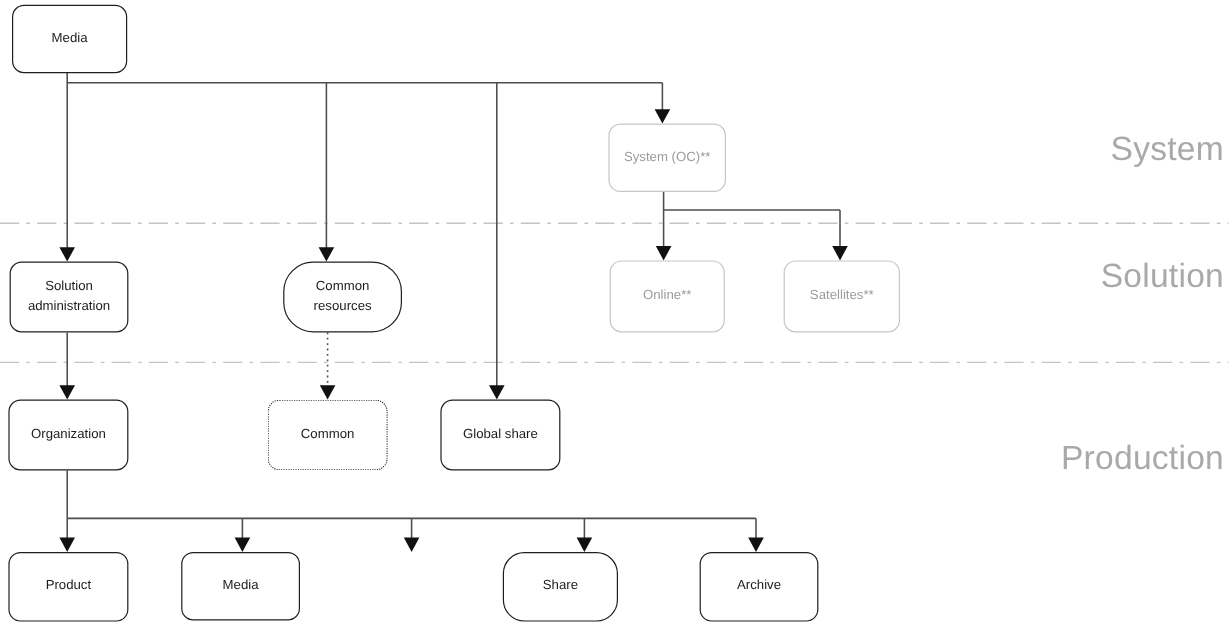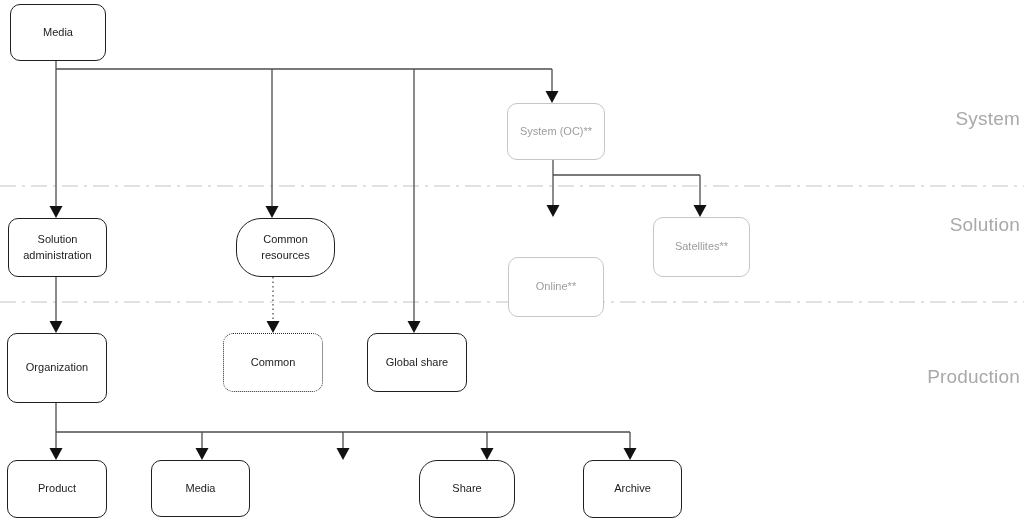--- a/index.html
+++ b/index.html
@@ -12,21 +12,21 @@
   .node{
     position:absolute;z-index:2;box-sizing:border-box;background:#ffffff;
     border:1.2px solid #1f1f1f;border-radius:10px;
     display:flex;align-items:center;justify-content:center;text-align:center;
     font-size:11px;line-height:1.4;color:#1c1c1c;padding:4px 6px;
   }
   .node.muted{border-color:#c6c6c6;color:#9c9c9c;}
   .node.dotted{border:1.2px dotted #2a2a2a;}
   .zone-label{
     position:absolute;right:4px;z-index:1;text-align:right;
-    font-size:19px;color:#a9a9a9;letter-spacing:0.2px;white-space:nowrap;
+    font-size:28px;color:#a9a9a9;letter-spacing:0.2px;white-space:nowrap;
   }
   .edge{stroke:#4d4d4d;stroke-width:1.3;fill:none;}
   .edge.dotted{stroke-dasharray:1.5 3;}
   .divider{stroke:#c4c4c4;stroke-width:1.2;fill:none;stroke-dasharray:16 6 3 6;}
   .arrowhead{fill:#111111;stroke:none;}
 </style>
 </head>
 <body>
 
 <div id="stage">
@@ -78,25 +78,25 @@
   <div class="zone-label" style="top:329px;margin-top:37px;">Production</div>
 
   <div class="node" style="left:10px;top:4px;width:96px;height:57px;">Media</div>
 
   <div class="node muted" style="left:507px;top:103px;width:98px;height:57px;">System (OC)**</div>
 
   <div class="node" style="left:8px;top:218px;width:99px;height:59px;">Solution administration</div>
 
   <div class="node" style="left:236px;top:218px;width:99px;height:59px;border-radius:25px;">Common resources</div>
 
-  <div class="node muted" style="left:508px;top:217px;width:96px;height:60px;margin-top:40px;">Online**</div>
+  <div class="node muted" style="left:508px;top:217px;width:96px;height:60px;">Online**</div>
 
   <div class="node muted" style="left:653px;top:217px;width:97px;height:60px;">Satellites**</div>
 
-  <div class="node" style="left:7px;top:333px;width:100px;height:70px;">Organization</div>
+  <div class="node" style="left:7px;top:333px;width:100px;height:59px;">Organization</div>
 
   <div class="node dotted" style="left:223px;top:333px;width:100px;height:59px;">Common</div>
 
   <div class="node" style="left:367px;top:333px;width:100px;height:59px;">Global share</div>
 
   <div class="node" style="left:7px;top:460px;width:100px;height:58px;">Product</div>
 
   <div class="node" style="left:151px;top:460px;width:99px;height:57px;">Media</div>
 
 

